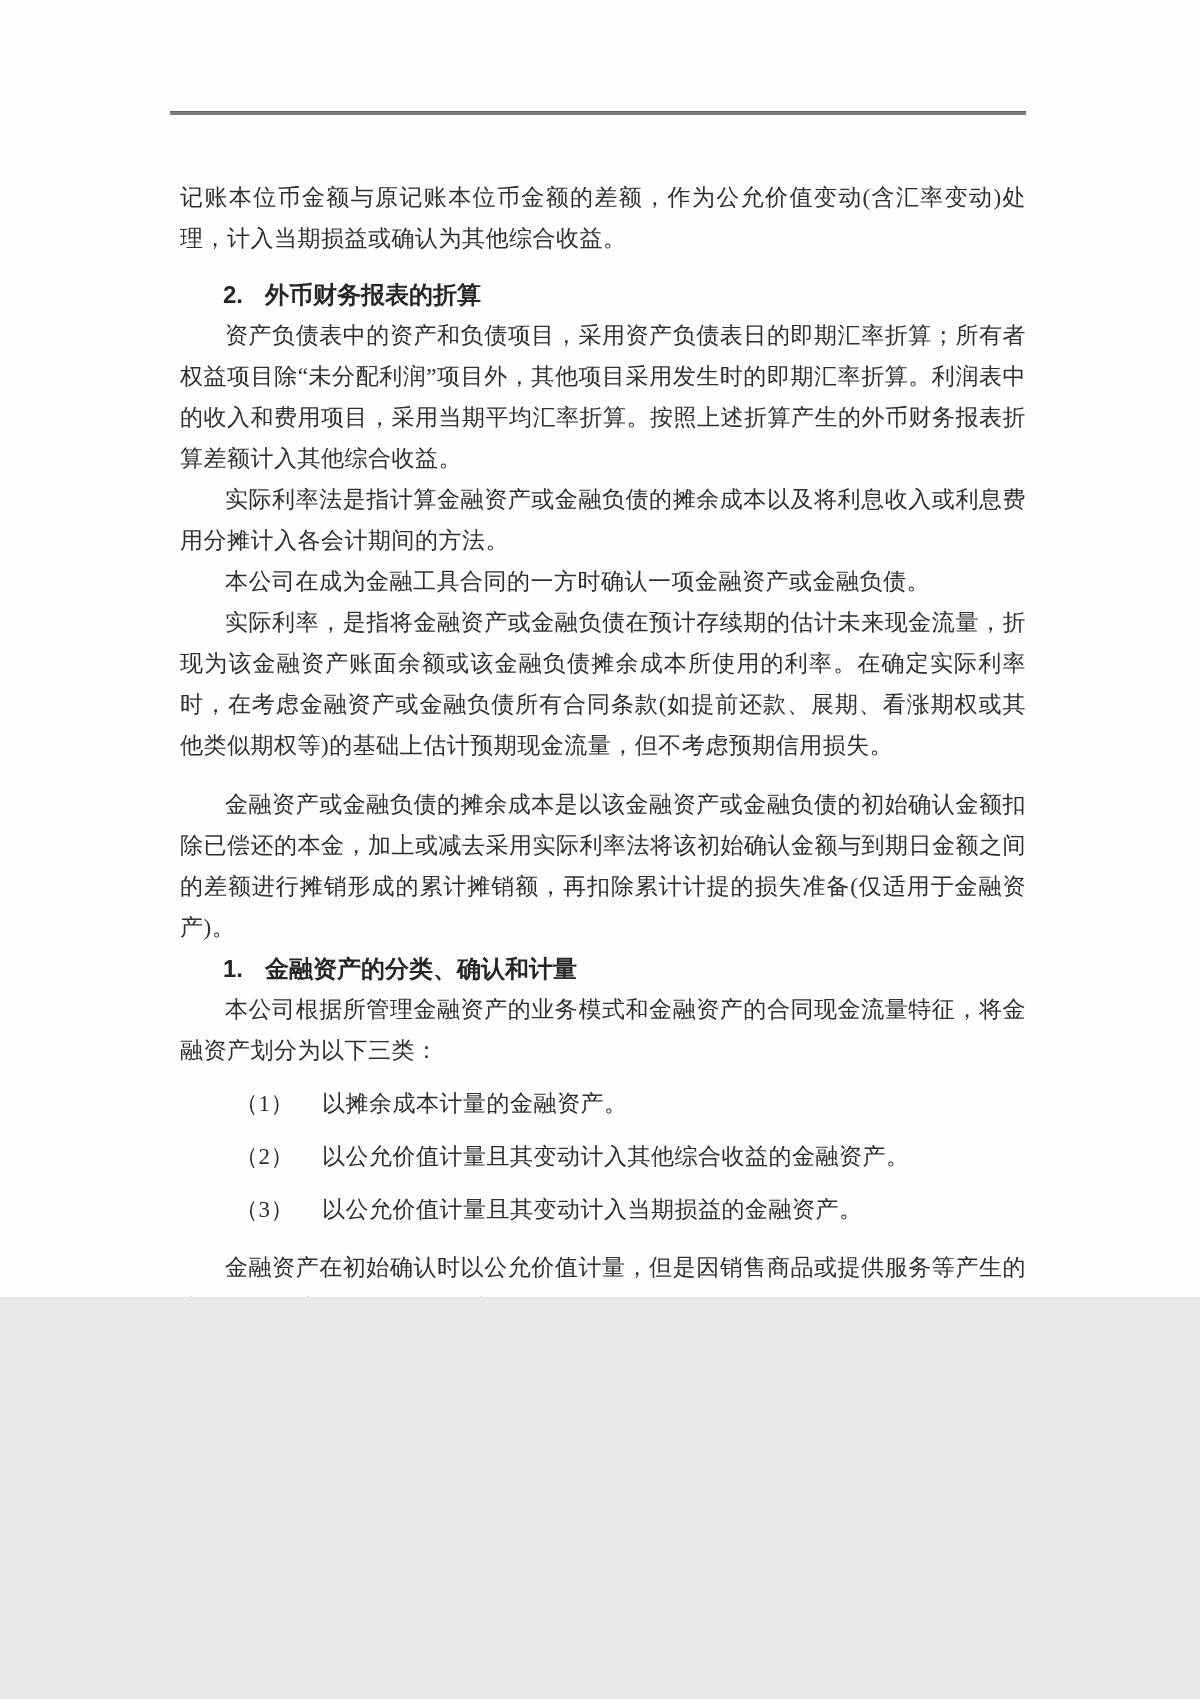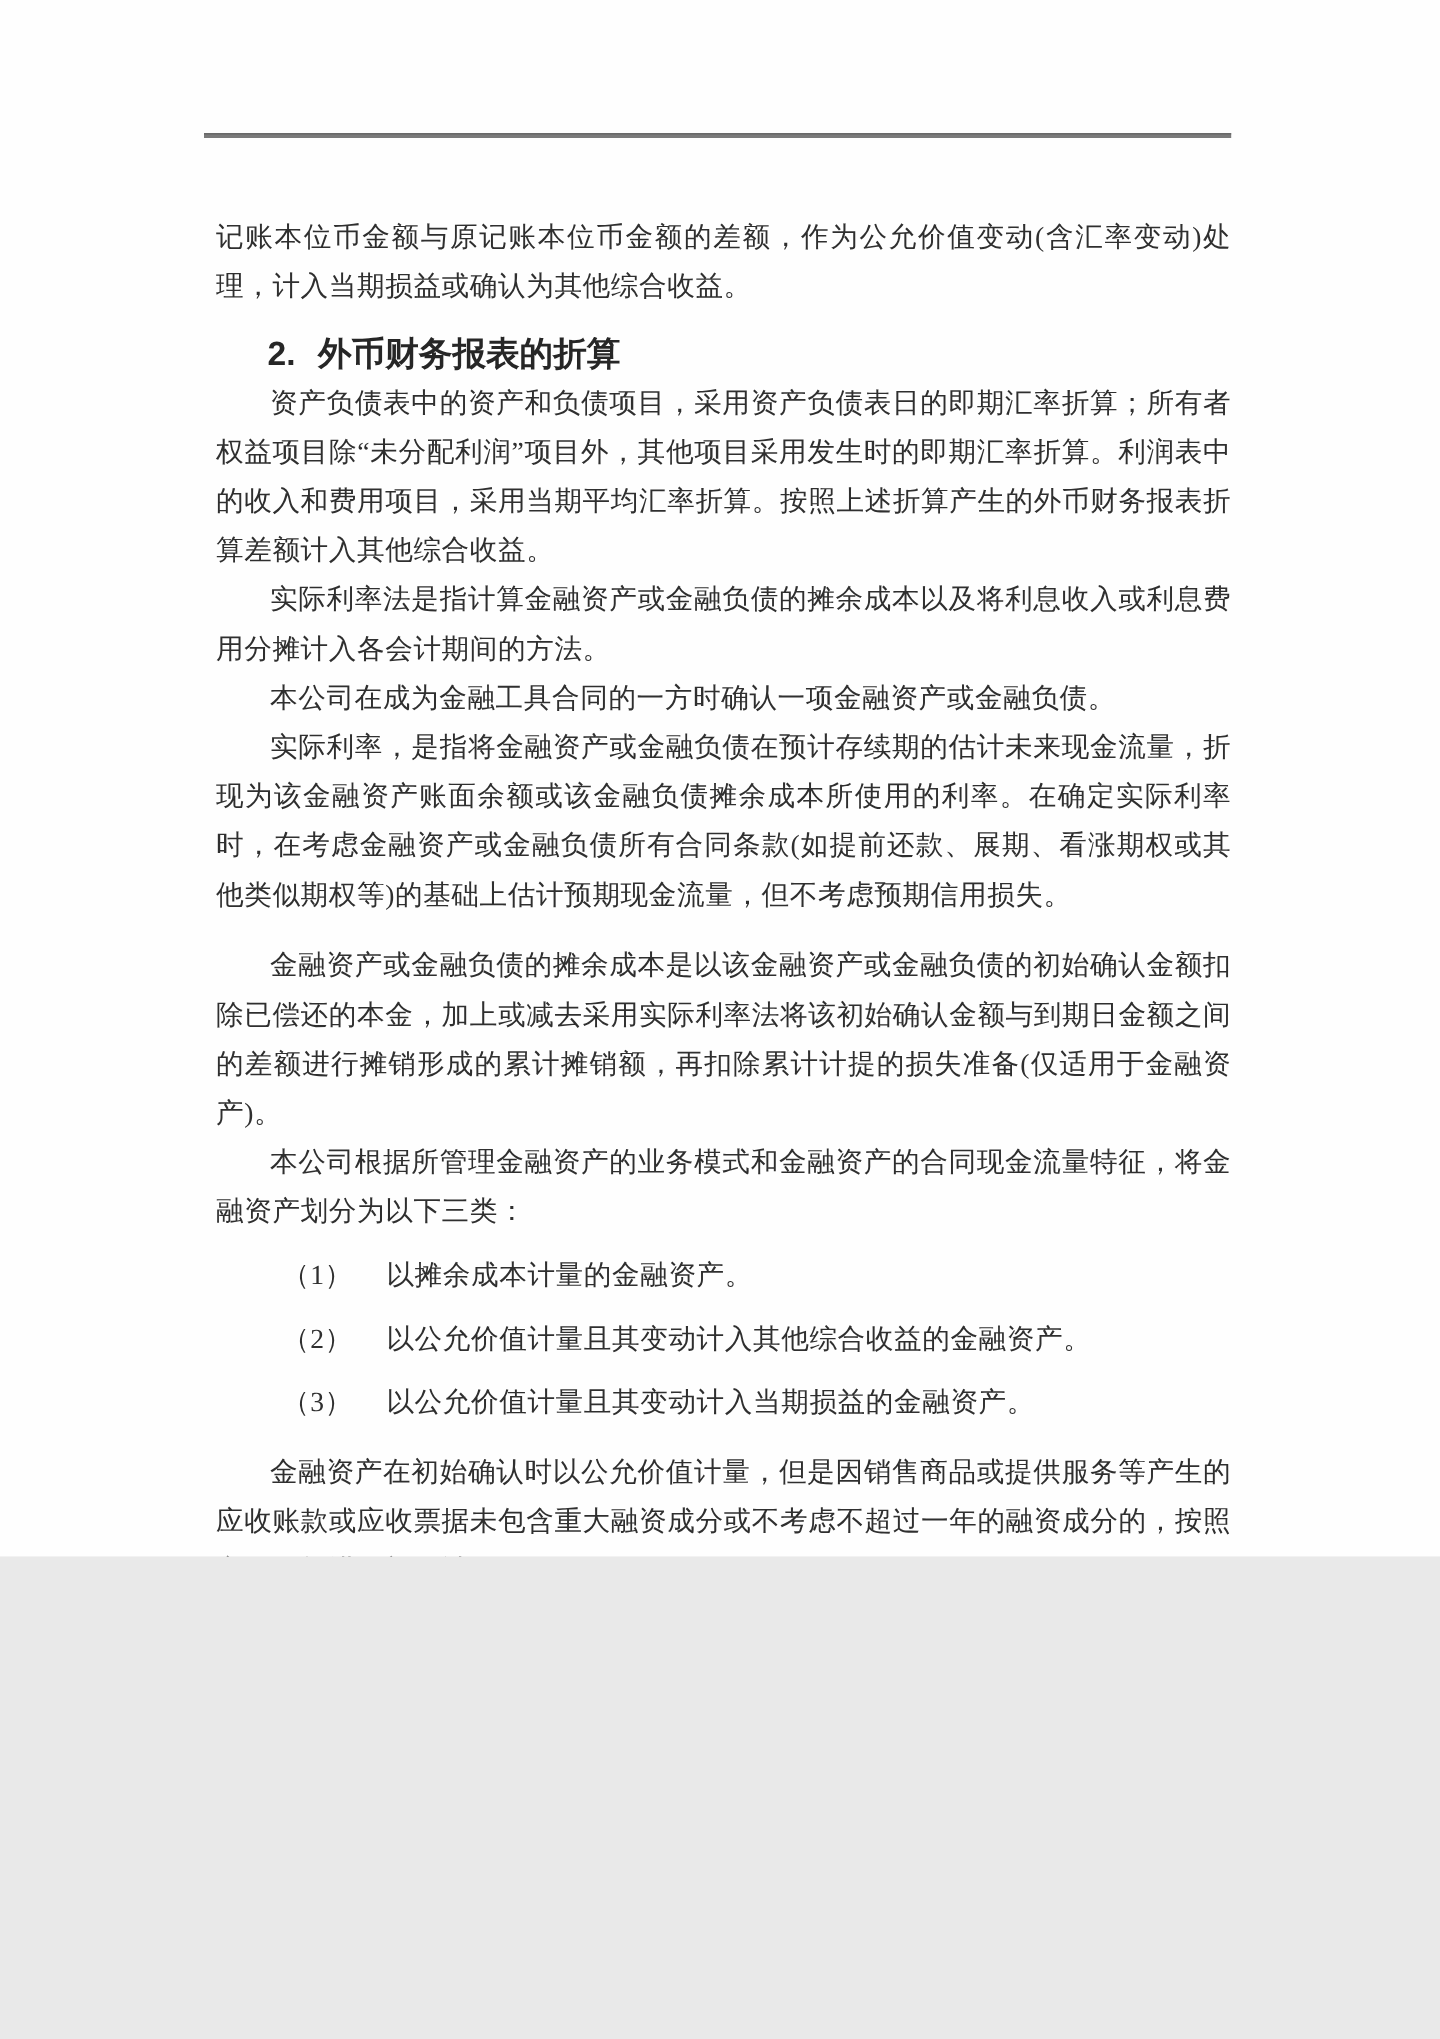--- a/index.html
+++ b/index.html
@@ -34,21 +34,21 @@
     font-size: 23px;
     line-height: 41px;
     text-align: justify;
     text-indent: 45px;
     letter-spacing: 0.5px;
   }
   .para.no-indent { text-indent: 0; }
   .heading {
     margin: 0;
     padding-left: 43px;
-    font-size: 28px;
+    font-size: 24px;
     line-height: 41px;
     font-weight: bold;
     font-family: "Liberation Sans", "DejaVu Sans", sans-serif;
     color: #262626;
   }
   .heading .h-num { display: inline-block; min-width: 42px; }
   .heading.h-ten .h-num { min-width: 82px; }
   .mt-15 { margin-top: 15px; }
   .mt-17 { margin-top: 17px; }
   .mt-6  { margin-top: 18px; }
@@ -98,20 +98,21 @@
 
 
     <p class="para">实际利率法是指计算金融资产或金融负债的摊余成本以及将利息收入或利息费用分摊计入各会计期间的方法。</p>
 
     <p class="para">本公司在成为金融工具合同的一方时确认一项金融资产或金融负债。</p>
 
     <p class="para">实际利率，是指将金融资产或金融负债在预计存续期的估计未来现金流量，折现为该金融资产账面余额或该金融负债摊余成本所使用的利率。在确定实际利率时，在考虑金融资产或金融负债所有合同条款(如提前还款、展期、看涨期权或其他类似期权等)的基础上估计预期现金流量，但不考虑预期信用损失。</p>
 
     <p class="para mt-6">金融资产或金融负债的摊余成本是以该金融资产或金融负债的初始确认金额扣除已偿还的本金，加上或减去采用实际利率法将该初始确认金额与到期日金额之间的差额进行摊销形成的累计摊销额，再扣除累计计提的损失准备(仅适用于金融资产)。</p>
 
+    <p class="heading"><span class="h-num">1.</span><span>金融资产的分类、确认和计量</span></p>
 
     <p class="para">本公司根据所管理金融资产的业务模式和金融资产的合同现金流量特征，将金融资产划分为以下三类：</p>
 
     <p class="list-item"><span class="li-num">（1）</span><span>以摊余成本计量的金融资产。</span></p>
 
     <p class="list-item"><span class="li-num">（2）</span><span>以公允价值计量且其变动计入其他综合收益的金融资产。</span></p>
 
     <p class="list-item"><span class="li-num">（3）</span><span>以公允价值计量且其变动计入当期损益的金融资产。</span></p>
 
     <p class="para mt-3">金融资产在初始确认时以公允价值计量，但是因销售商品或提供服务等产生的应收账款或应收票据未包含重大融资成分或不考虑不超过一年的融资成分的，按照交易价格进行初始计量。</p>

